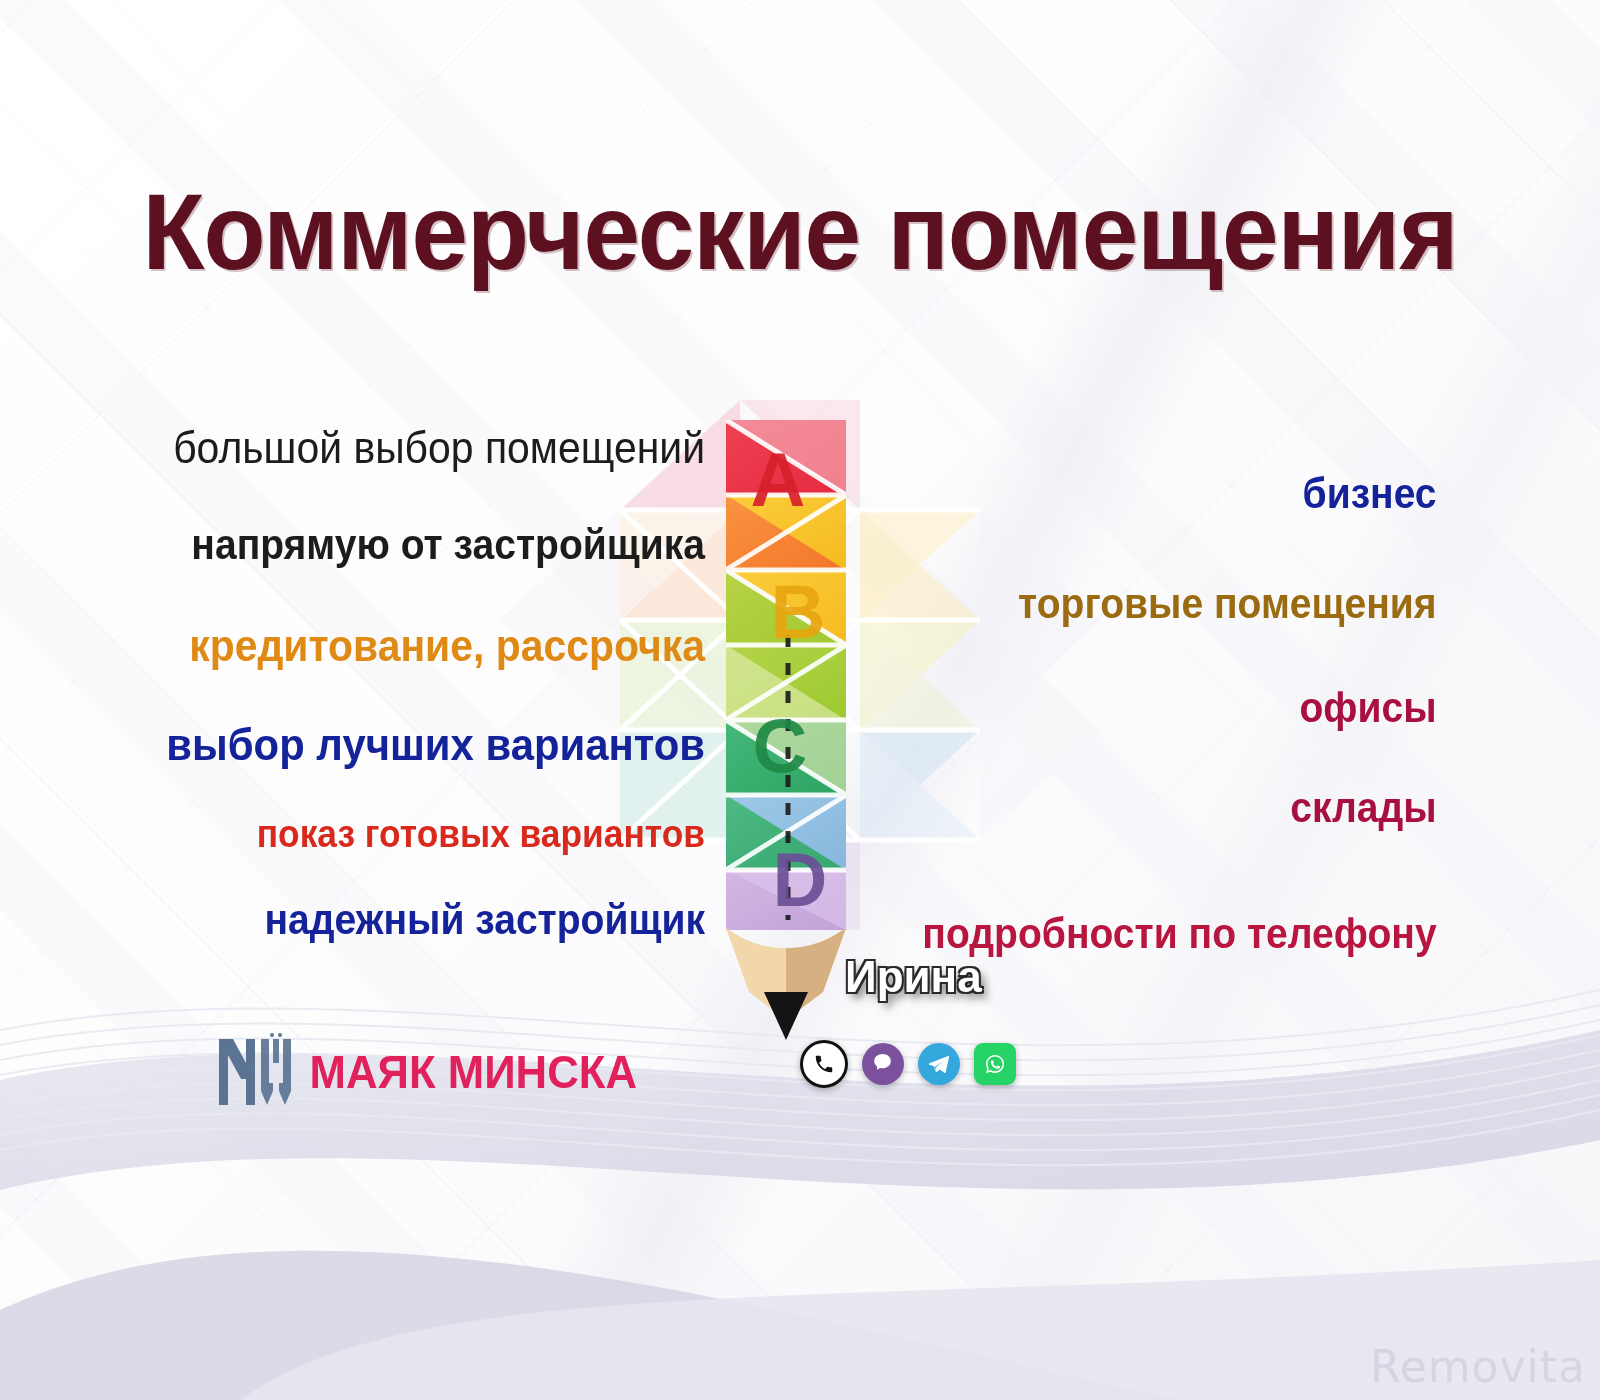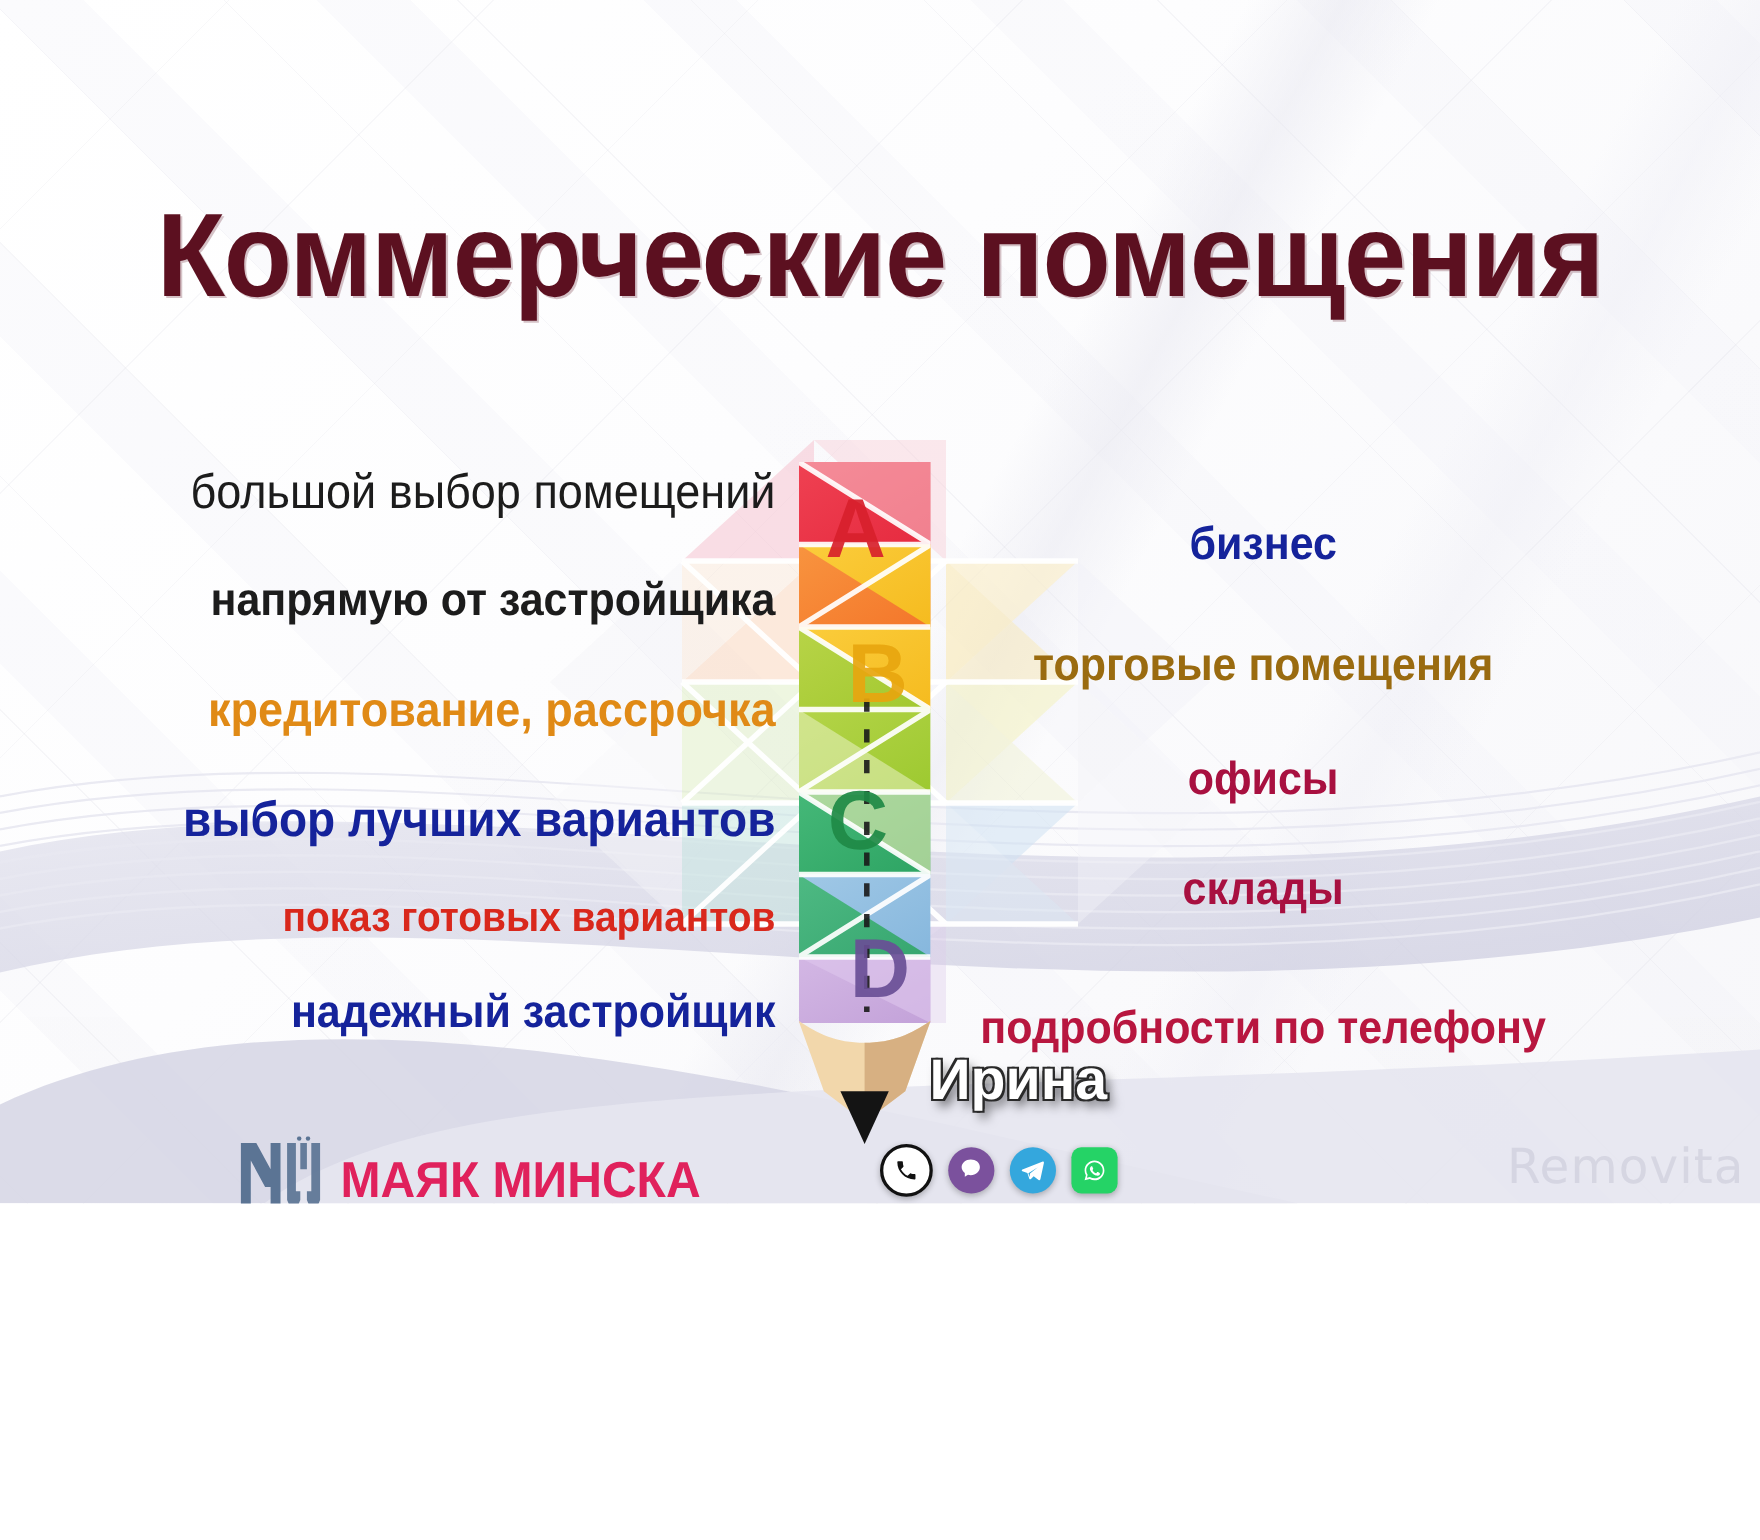--- a/index.html
+++ b/index.html
@@ -1,21 +1,21 @@
 <!DOCTYPE html>
 <html><head>
 <meta charset="utf-8">
 <style>
   html,body{margin:0;padding:0;}
   body{
     width:1600px;height:1400px;overflow:hidden;position:relative;
     background:#ffffff;
     font-family:"Liberation Sans", sans-serif;
   }
-  .stage{position:absolute;left:0;top:0;width:1600px;height:1094px;overflow:hidden;}
+  .stage{position:absolute;left:0;top:0;width:1600px;height:1400px;overflow:hidden;}
 
   
   .bg-base{position:absolute;inset:0;background:
       linear-gradient(135deg,#ffffff 0%,#fdfdfe 40%,#f7f7fa 100%);}
   .bg-grid{position:absolute;inset:-200px;opacity:.55;
     background-image:
       repeating-linear-gradient(45deg, rgba(206,206,218,.30) 0 1px, rgba(0,0,0,0) 1px 150px),
       repeating-linear-gradient(-45deg, rgba(206,206,218,.26) 0 1px, rgba(0,0,0,0) 1px 170px),
       repeating-linear-gradient(45deg, rgba(242,242,248,.55) 0 60px, rgba(0,0,0,0) 60px 210px);
   }
@@ -40,21 +40,21 @@
     text-shadow:2px 2px 0 rgba(92,16,32,.25);
   }
 
   
   .pencil-wrap{position:absolute;left:620px;top:400px;width:360px;height:660px;}
   .diamonds{position:absolute;left:-120px;top:-10px;width:600px;height:540px;}
   .pencil{position:absolute;left:106px;top:20px;width:120px;height:620px;}
 
   
   .col-left{position:absolute;left:120px;top:423px;width:585px;text-align:right;}
-  .col-right{position:absolute;left:860px;top:470px;width:620px;text-align:center;}
+  .col-right{position:absolute;left:860px;top:470px;width:620px;text-align:right;}
 
   .item{font-family:"Liberation Sans", sans-serif;font-weight:bold;white-space:nowrap;
         transform:scaleX(.93);transform-origin:right center;}
   .col-right .item{transform-origin:left center;}
 
   .l0{font-size:44px;color:#1c1c1c;margin-bottom:48px;font-weight:normal;}
   .l1{font-size:42px;color:#1c1c1c;margin-bottom:52px;}
   .l2{font-size:44px;color:#e08a16;margin-bottom:48px;}
   .l3{font-size:45px;color:#15239b;margin-bottom:42px;}
   .l4{font-size:38px;color:#d9281c;margin-bottom:40px;}
@@ -68,21 +68,21 @@
 
   
   .brand-row{position:absolute;left:215px;top:1032px;width:470px;height:80px;
     display:flex;align-items:center;}
   .brand-name{font-family:"Liberation Sans",sans-serif;font-weight:bold;font-size:46px;
     color:#e0215c;letter-spacing:0px;transform:scaleX(.95);}
 
   
   .agent-name{
     position:absolute;left:845px;top:952px;
-    font-family:"Liberation Sans",sans-serif;font-weight:bold;font-size:52px;
+    font-family:"Liberation Sans",sans-serif;font-weight:bold;font-size:44px;
     color:#ffffff;
     text-shadow:
       -2px -2px 0 #2a2a2a, 2px -2px 0 #2a2a2a, -2px 2px 0 #2a2a2a, 2px 2px 0 #2a2a2a,
       5px 6px 10px rgba(0,0,0,.55);
     letter-spacing:0px;
   }
   .socials{position:absolute;left:800px;top:1040px;display:flex;gap:14px;align-items:center;}
   .soc{width:42px;height:42px;border-radius:50%;display:flex;align-items:center;justify-content:center;
        box-shadow:0 2px 6px rgba(0,0,0,.28);}
   .soc.wa{border-radius:9px;}

